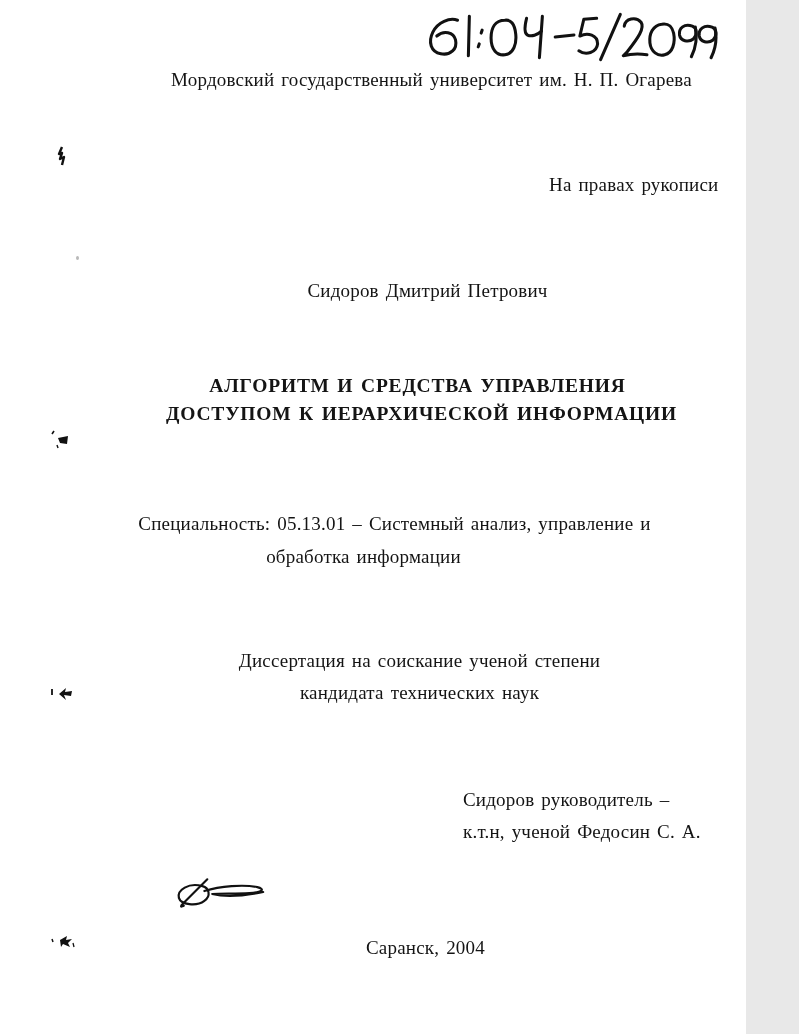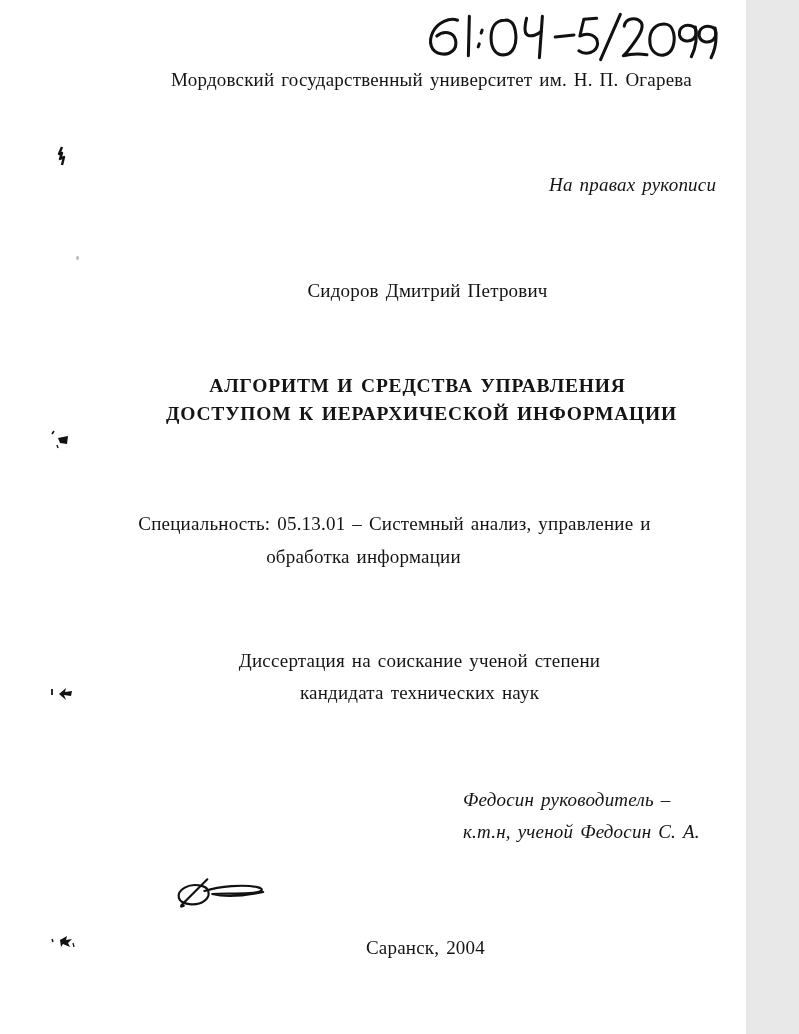--- a/index.html
+++ b/index.html
@@ -21,21 +21,20 @@
     letter-spacing: 0.2px;
     word-spacing: 2px;
     white-space: nowrap;
   }
   .left-block {
     position: absolute;
     font-size: 19px;
     letter-spacing: 0.2px;
     word-spacing: 2px;
     white-space: nowrap;
-    font-style: italic;
   }
   .title-line {
     font-weight: bold;
     font-size: 19.5px;
     letter-spacing: 0.8px;
   }
   .advisor-line { display: block; line-height: 32px; }
   .hand-number { position: absolute; left: 422px; top: 12px; }
   .signature { position: absolute; left: 173px; top: 876px; }
   .artifact { position: absolute; }
@@ -121,21 +120,21 @@
   <div class="line" style="left:20px; top:682px;">кандидата технических наук</div>
 
   <div class="artifact" style="left:50px; top:686px;">
     <svg width="24" height="16" viewBox="0 0 24 16">
       <path d="M2 3 L2 9" fill="none" stroke="#111" stroke-width="1.8"></path>
       <path d="M9 8 L16 2 L15 6 L22 5 L21 10 L14 9 L16 14 Z" fill="#111"></path>
     </svg>
   </div>
 
   <div class="left-block" style="left:463px; top:784px;">
-    <span class="advisor-line">Федосин руководитель –</span>
+    <span class="advisor-line">Сидоров руководитель –</span>
     <span class="advisor-line">к.т.н, ученой Федосин С. А.</span>
   </div>
 
   <div class="signature">
     <svg width="98" height="34" viewBox="0 0 100 34">
       <g class="stroke" stroke-width="2.2">
         <path d="M30 10 C16 6 4 14 6 22 C8 29 24 31 32 25 C39 20 37 12 30 10"></path>
         <path d="M35 3 L10 28 C8 30 7 32 11 30"></path>
         <path d="M32 15 C48 10 72 8 86 11 C94 13 92 16 78 17 C64 18 48 17 40 18 C52 21 72 20 92 16"></path>
       </g>

